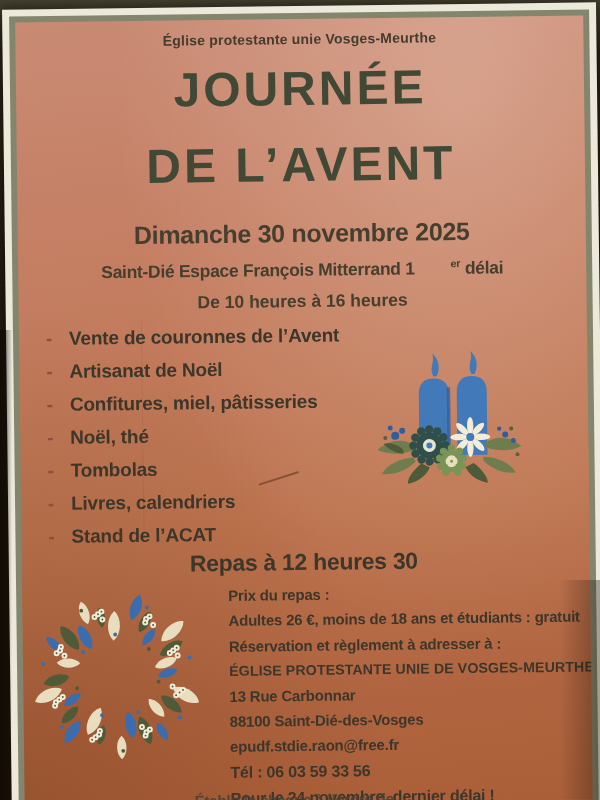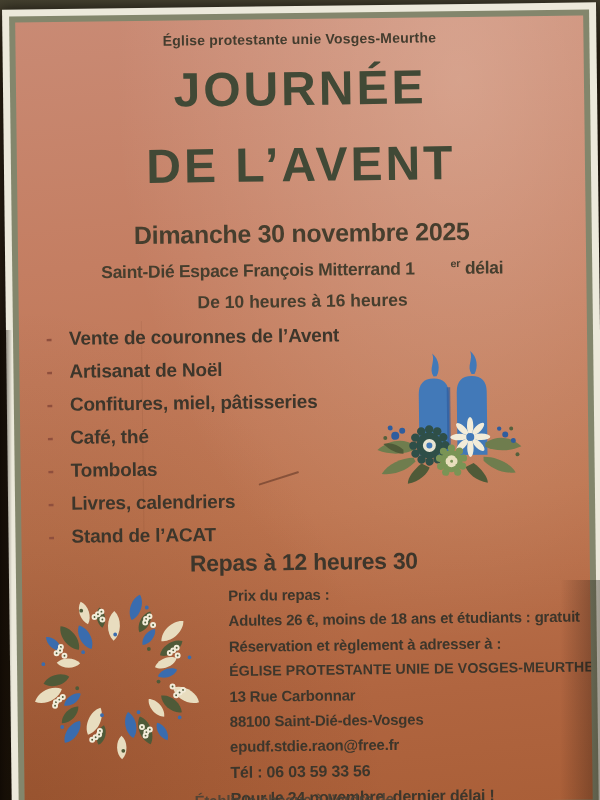--- a/index.html
+++ b/index.html
@@ -74,21 +74,21 @@
         <div class="item">
             <span class="dash">-</span>
             <span>Artisanat de Noël</span>
           </div>
         <div class="item">
             <span class="dash">-</span>
             <span>Confitures, miel, pâtisseries</span>
           </div>
         <div class="item">
             <span class="dash">-</span>
-            <span>Café, thé</span>
+            <span>Noël, thé</span>
           </div>
         <div class="item">
             <span class="dash">-</span>
             <span>Tombolas</span>
           </div>
         <div class="item">
             <span class="dash">-</span>
             <span>Livres, calendriers</span>
           </div>
         <div class="item">

